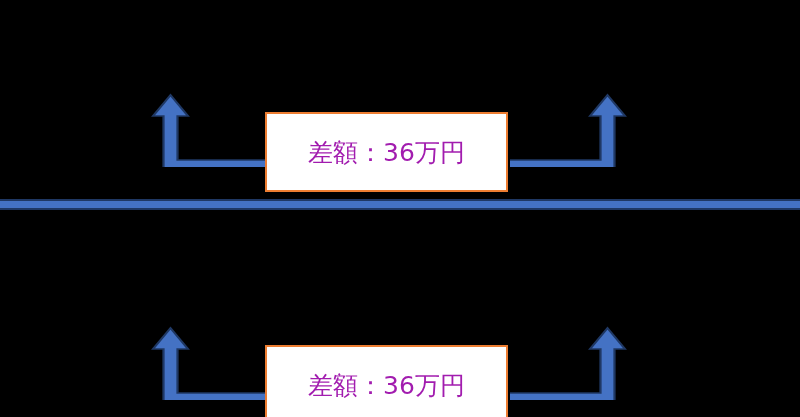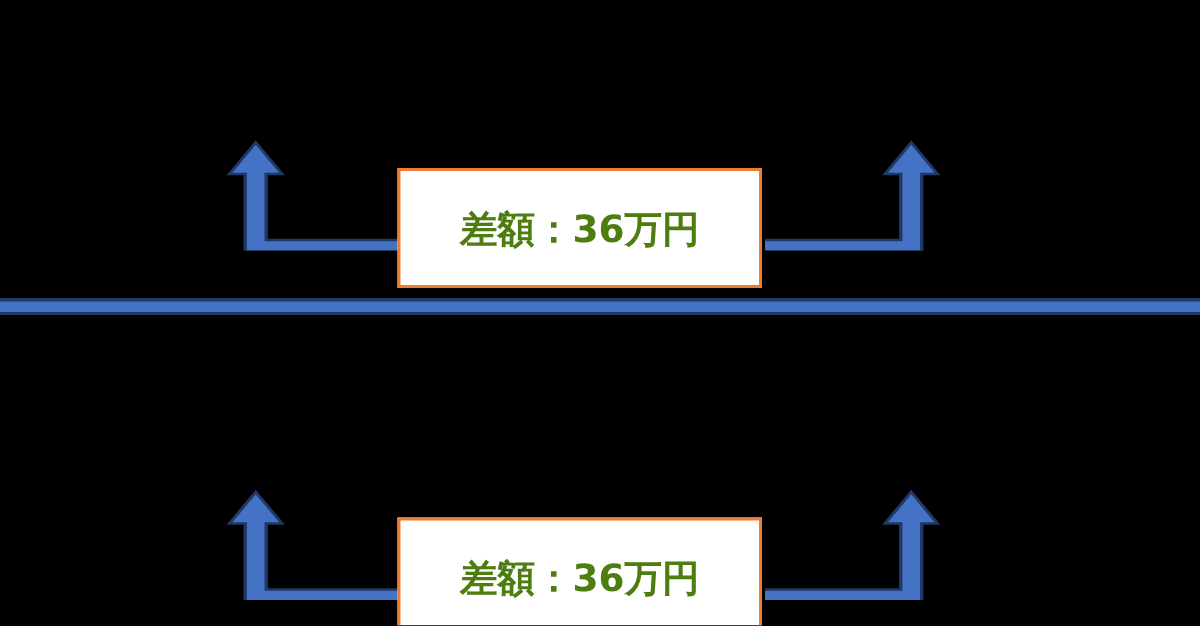--- a/index.html
+++ b/index.html
@@ -45,23 +45,23 @@
     height: 80px;
     background: #FFFFFF;
     border: 2px solid #ED7D31;
     box-sizing: border-box;
     display: flex;
     align-items: center;
     justify-content: center;
     z-index: 5;
   }
   .label-text {
-    color: #4d7c0f;
+    color: #a21caf;
     font-size: 25px;
-    font-weight: bold;
+    font-weight: normal;
     letter-spacing: 0px;
     white-space: nowrap;
     font-family: "DejaVu Sans", sans-serif;
   }
 
   
   .divider {
     position: absolute;
     left: 0;
     top: 199px;

